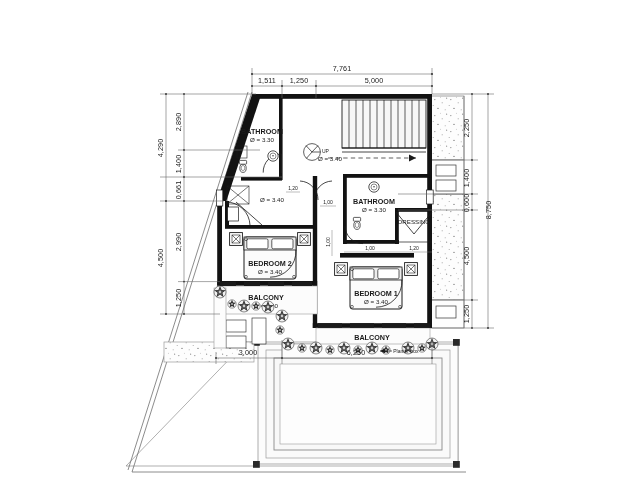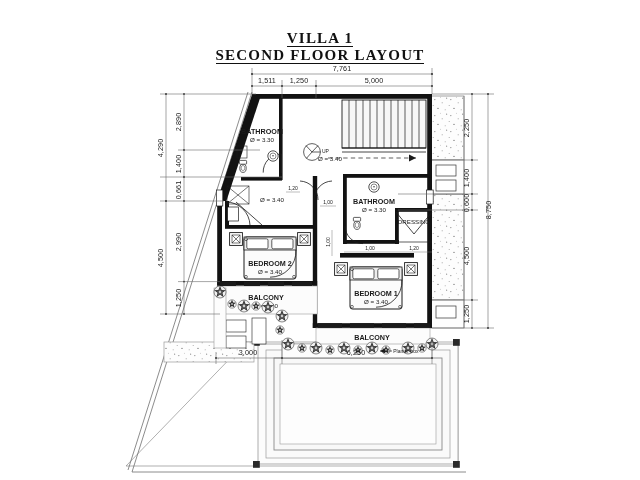--- a/index.html
+++ b/index.html
@@ -17,28 +17,20 @@
   .dimtxt{font-size:3.6px;letter-spacing:.05px;}
   .roomtxt{font-size:3.6px;font-weight:bold;}
   .roomsub{font-size:3.1px;}
   .tinytxt{font-size:2.5px;}
 </style>
 </head>
 <body>
 
 <div id="sheet">
 
-  <div class="title-block">
-    <div class="title-line t1">
-      <span class="ul">VILLA 1</span>
-    </div>
-    <div class="title-line t2">
-      <span class="ul">SECOND FLOOR LAYOUT</span>
-    </div>
-  </div>
 
   <svg id="plan" viewBox="0 0 320 240">
     <defs>
       <pattern id="gravel" width="8" height="8" patternUnits="userSpaceOnUse">
         <rect width="8" height="8" fill="#fdfdfd"></rect>
         <circle cx="1.4" cy="1.8" r="0.33" fill="#8d8d8d"></circle>
         <circle cx="5.1" cy="3.4" r="0.28" fill="#9a9a9a"></circle>
         <circle cx="3.0" cy="6.2" r="0.36" fill="#878787"></circle>
         <circle cx="6.6" cy="6.9" r="0.26" fill="#a0a0a0"></circle>
         <circle cx="7.3" cy="1.1" r="0.3" fill="#909090"></circle>

